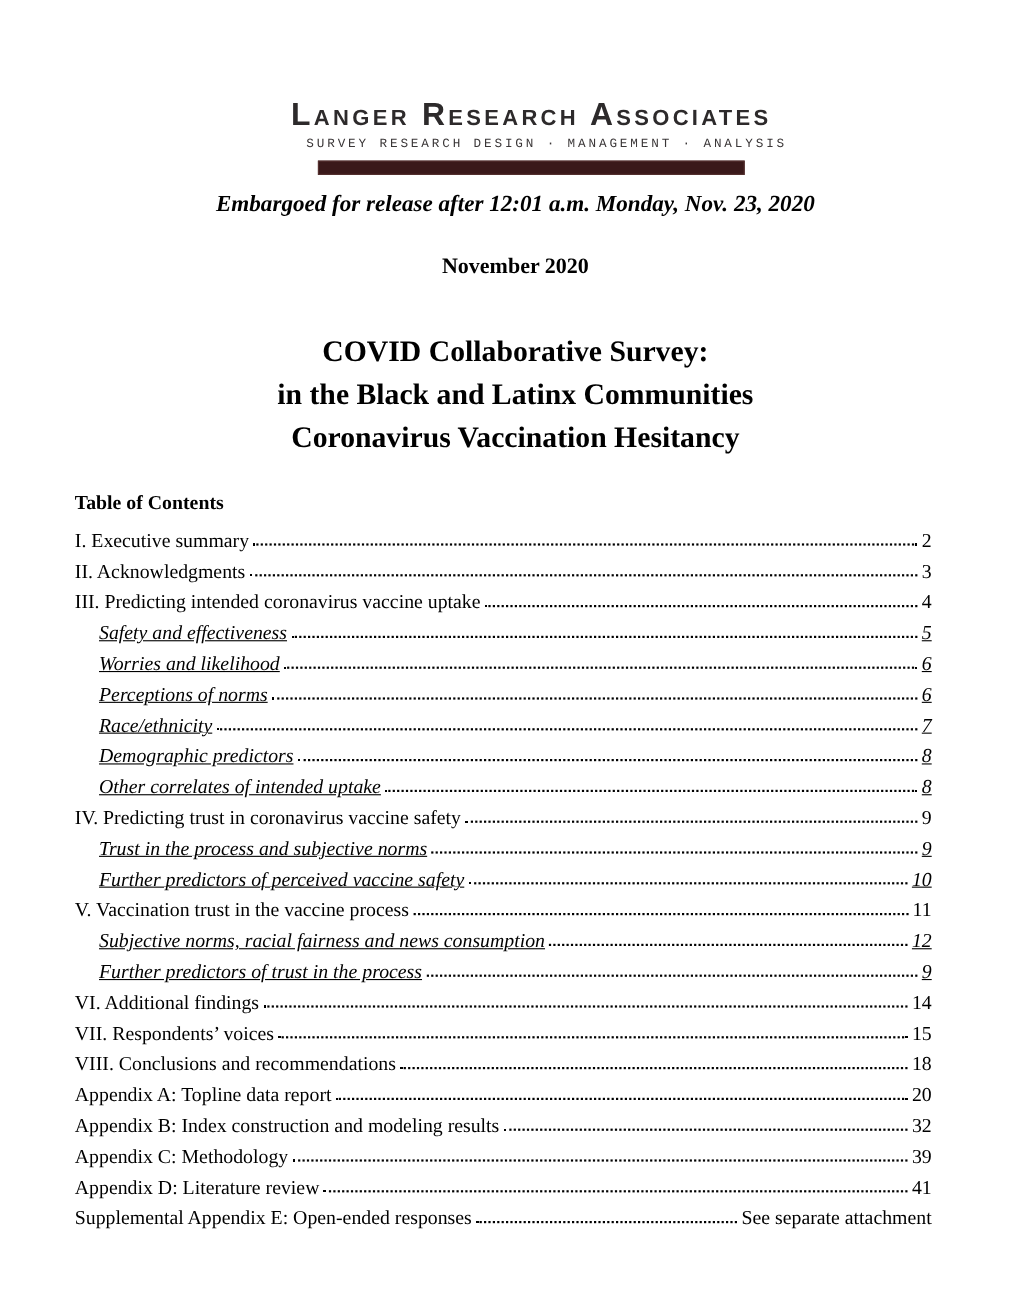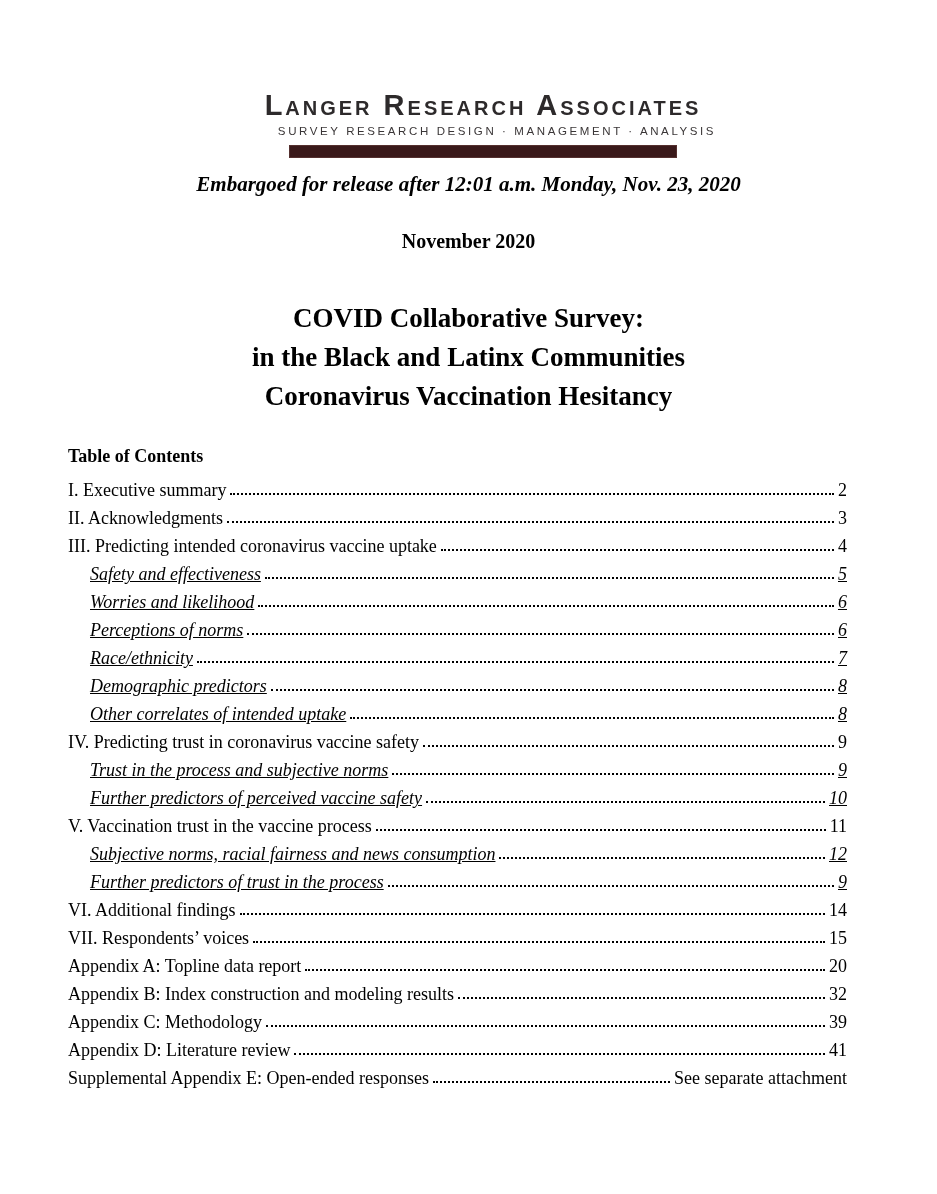--- a/index.html
+++ b/index.html
@@ -24,21 +24,21 @@
   .logo-title {
     font-family: "Liberation Sans", sans-serif;
     font-variant: small-caps;
     font-weight: 700;
     font-size: 29px;
     letter-spacing: 3px;
     color: #2d2a2b;
     line-height: 1.05;
   }
   .logo-tagline {
-    font-family: Liberation Sans, sans-serif;
+    font-family: Liberation Mono, monospace;
     font-size: 11.5px;
     letter-spacing: 2.6px;
     color: #3a3637;
     margin-top: 5px;
     margin-left: 28px;
   }
   .logo-bar {
     width: 388px;
     height: 13px;
     margin: 8px auto 0 auto;
@@ -200,20 +200,25 @@
     <span class="toc-label">VI. Additional findings</span>
     <span class="toc-leader"></span>
     <span class="toc-page">14</span>
   </div>
         <div class="toc-row">
     <span class="toc-label">VII. Respondents’ voices</span>
     <span class="toc-leader"></span>
     <span class="toc-page">15</span>
   </div>
         <div class="toc-row">
+    <span class="toc-label">VIII. Conclusions and recommendations</span>
+    <span class="toc-leader"></span>
+    <span class="toc-page">18</span>
+  </div>
+        <div class="toc-row">
     <span class="toc-label">Appendix A: Topline data report</span>
     <span class="toc-leader"></span>
     <span class="toc-page">20</span>
   </div>
         <div class="toc-row">
     <span class="toc-label">Appendix B: Index construction and modeling results</span>
     <span class="toc-leader"></span>
     <span class="toc-page">32</span>
   </div>
         <div class="toc-row">

